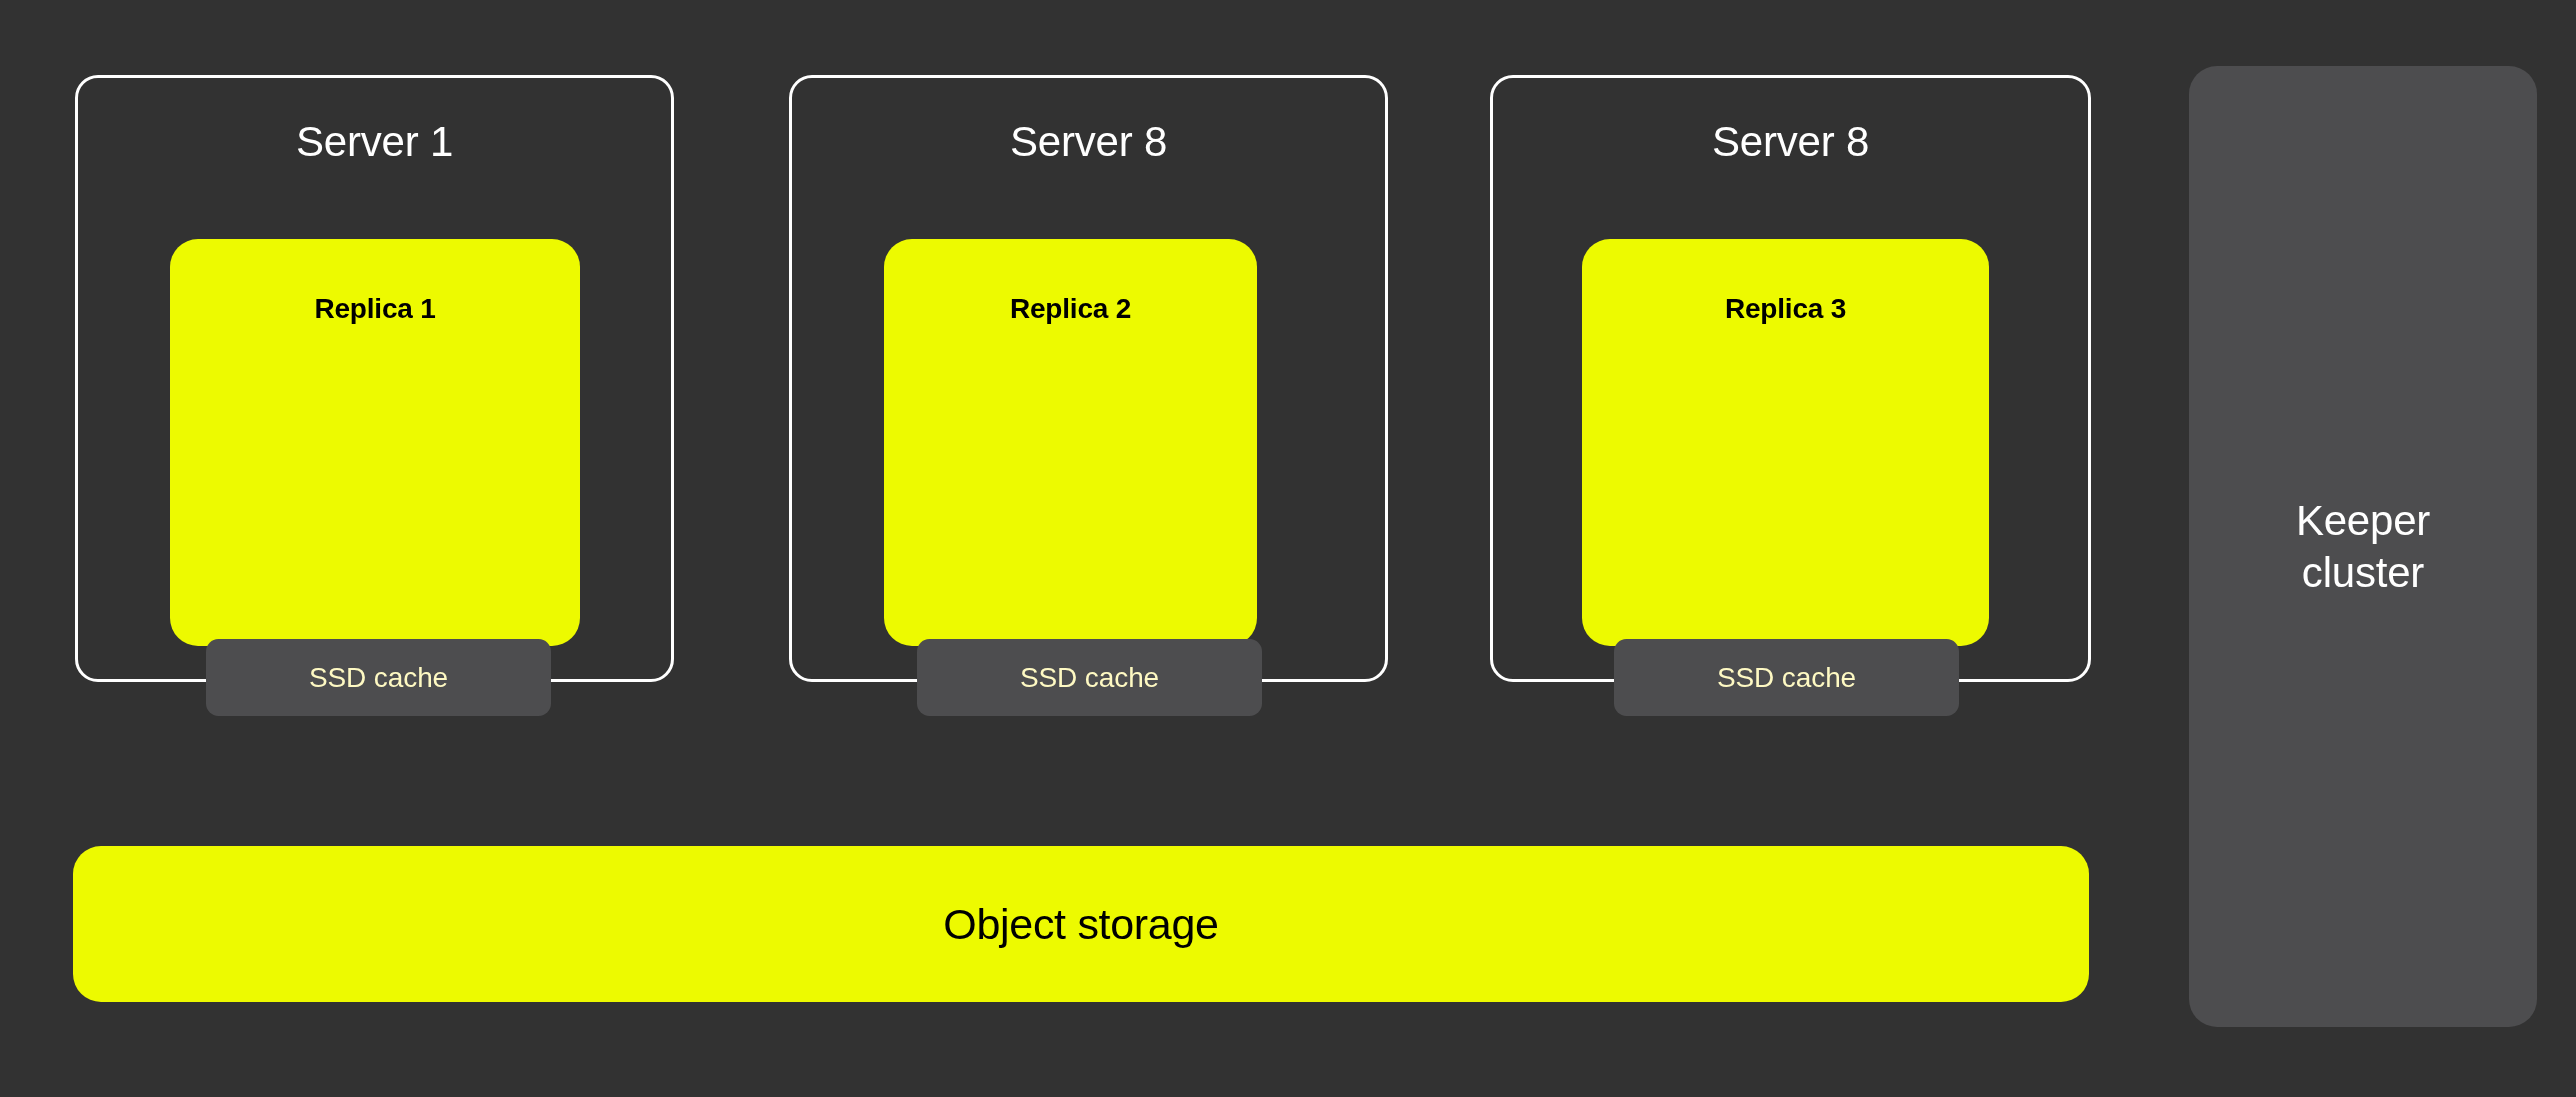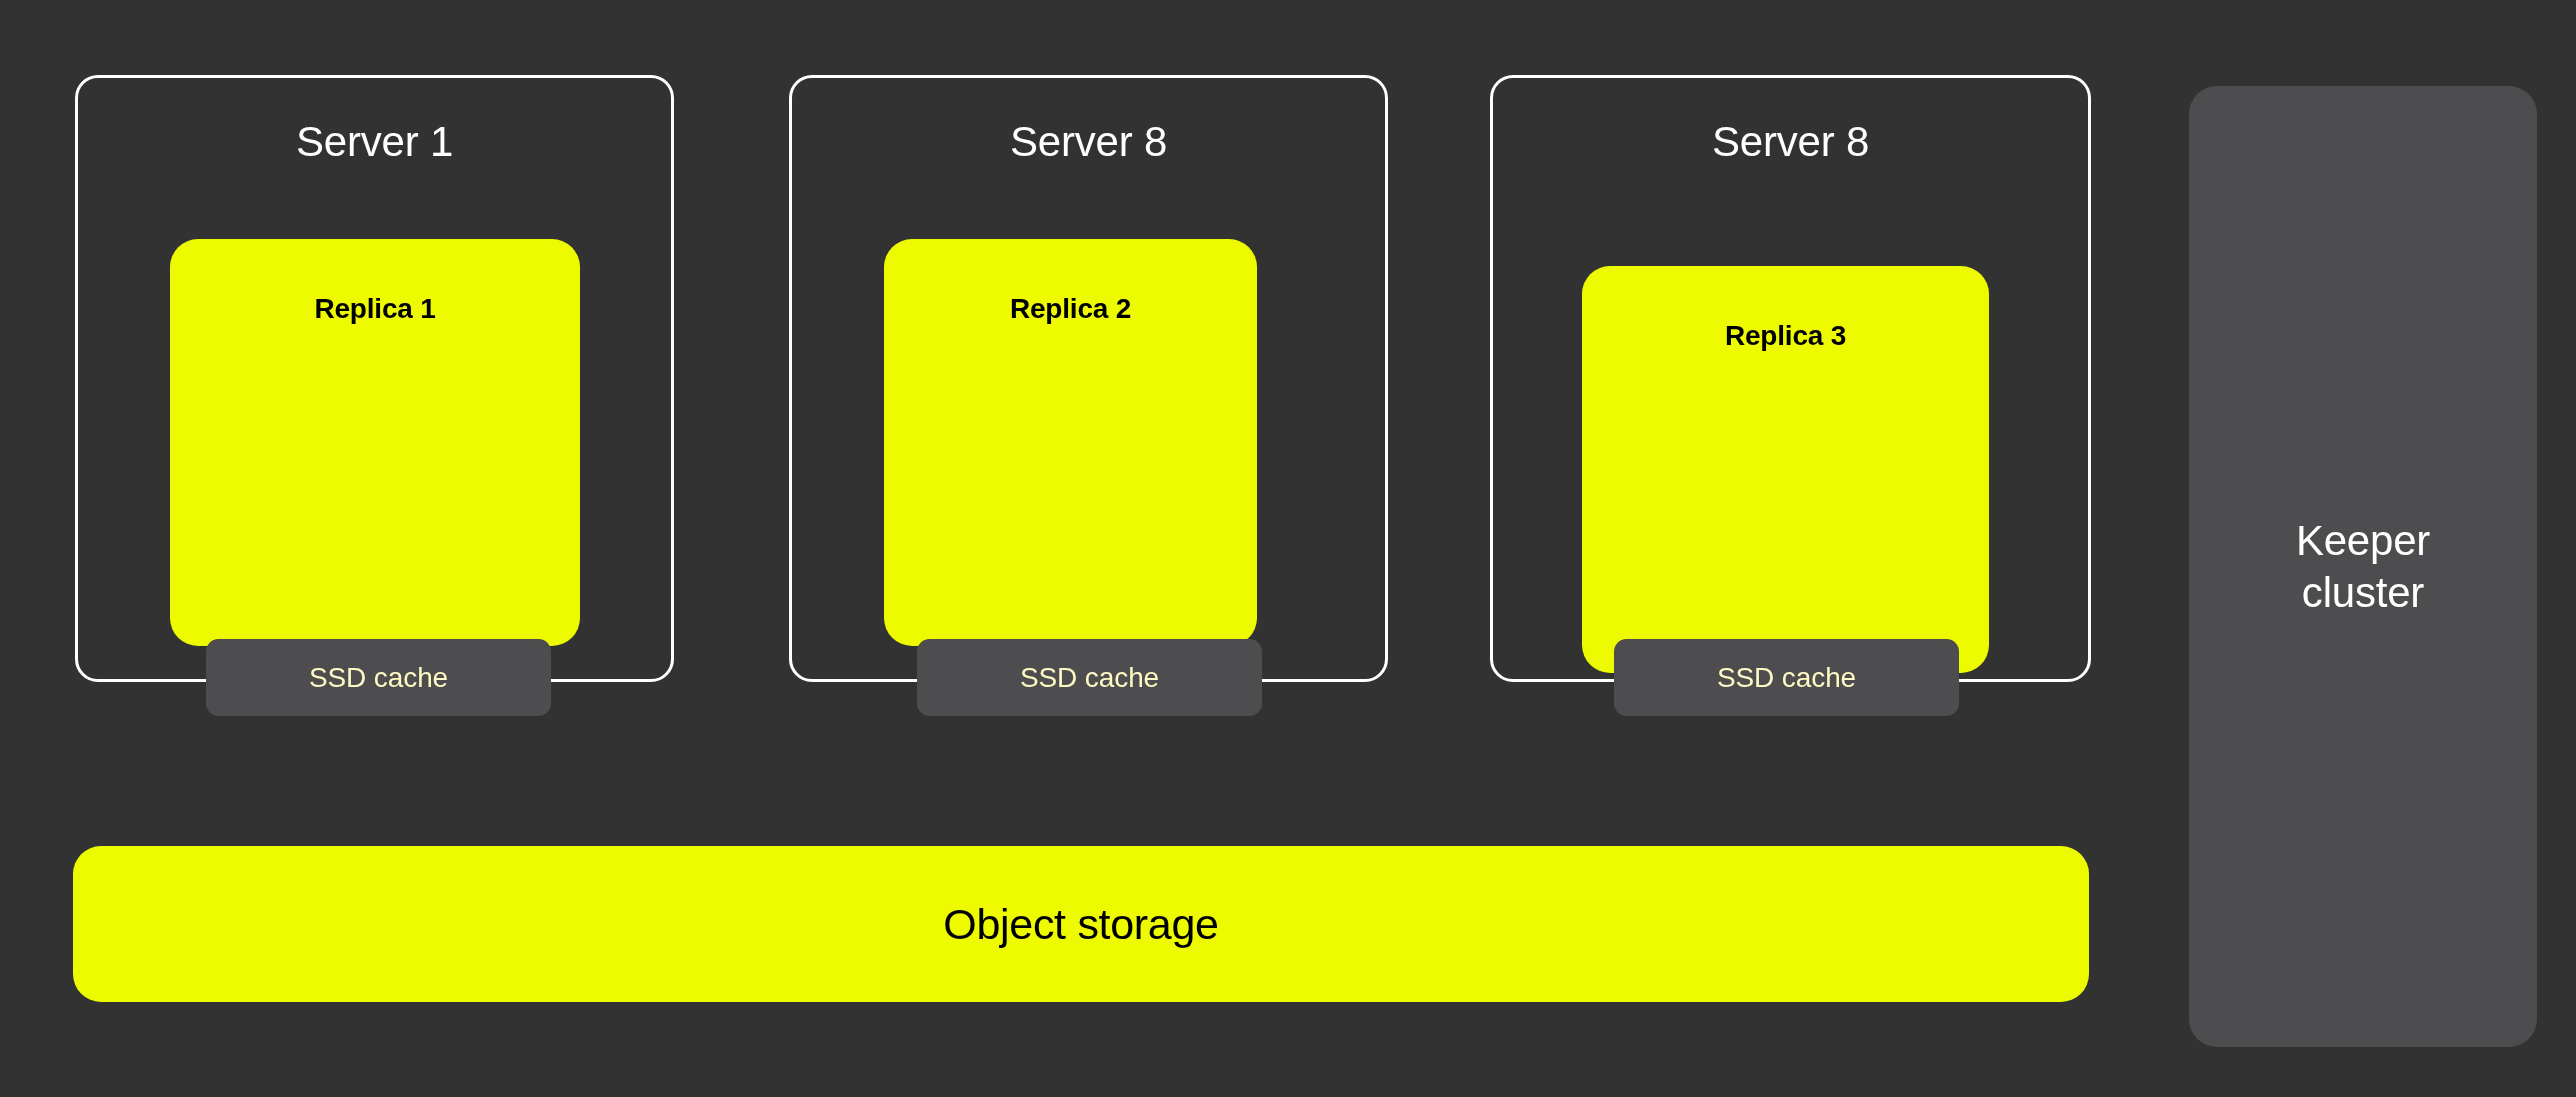--- a/index.html
+++ b/index.html
@@ -156,33 +156,33 @@
   </div>
 
   <div class="ssd-cache" style="left:917px; top:639px; width:345px; height:77px;">
     <span class="ssd-cache-label">SSD cache</span>
   </div>
 
   <div class="server-card" style="left:1490px; top:75px; width:601px; height:607px;">
     <div class="server-title">Server 8</div>
   </div>
 
-  <div class="replica-box" style="left:1582px; top:239px; width:407px; height:407px;margin-top:27px;">
+  <div class="replica-box" style="left:1582px; top:239px; width:407px; height:407px;">
     <div class="replica-label">Replica 3</div>
   </div>
 
   <div class="ssd-cache" style="left:1614px; top:639px; width:345px; height:77px;">
     <span class="ssd-cache-label">SSD cache</span>
   </div>
 
   <div class="object-storage" style="left:73px; top:846px; width:2016px; height:156px;">
     <span class="object-storage-label">Object storage</span>
   </div>
 
-  <div class="keeper-cluster" style="left:2189px; top:86px; width:348px; height:961px;">
+  <div class="keeper-cluster" style="left:2189px; top:66px; width:348px; height:961px;">
     <div class="keeper-cluster-label">
       <span>Keeper</span><br>
       <span>cluster</span>
     </div>
   </div>
 
 </div>
 
 
 </body></html>

